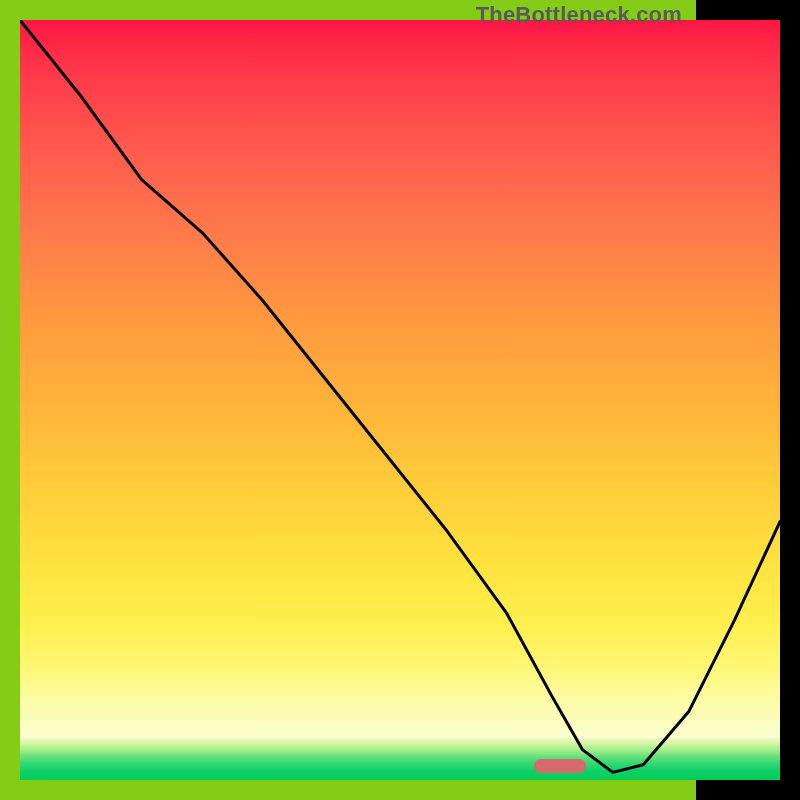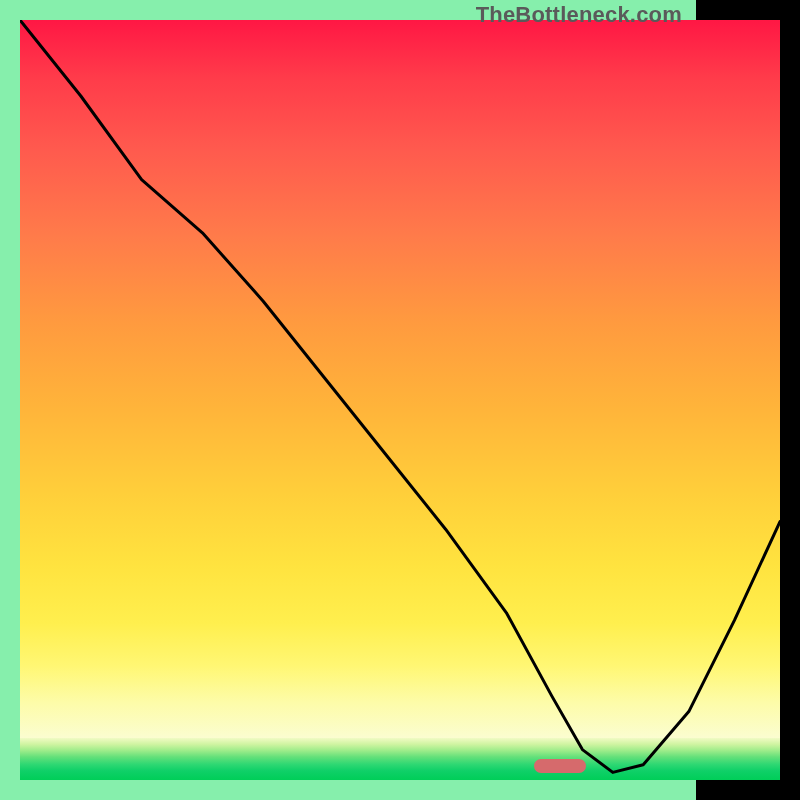--- a/index.html
+++ b/index.html
@@ -8,21 +8,21 @@
     width: 800px;
     height: 800px;
     background: #000;
     overflow: hidden;
     font-family: Arial, Helvetica, sans-serif;
   }
   .frame {
     position: relative;
     width: 696px;
     height: 800px;
-    background: #86efac;
+    background: #84cc16;
     text-align: right;
   }
   .watermark {
     position: absolute;
     top: 2px;
     right: 14px;
     color: #5a5a5a;
     font-size: 22px;
     font-weight: 600;
     letter-spacing: 0.2px;

